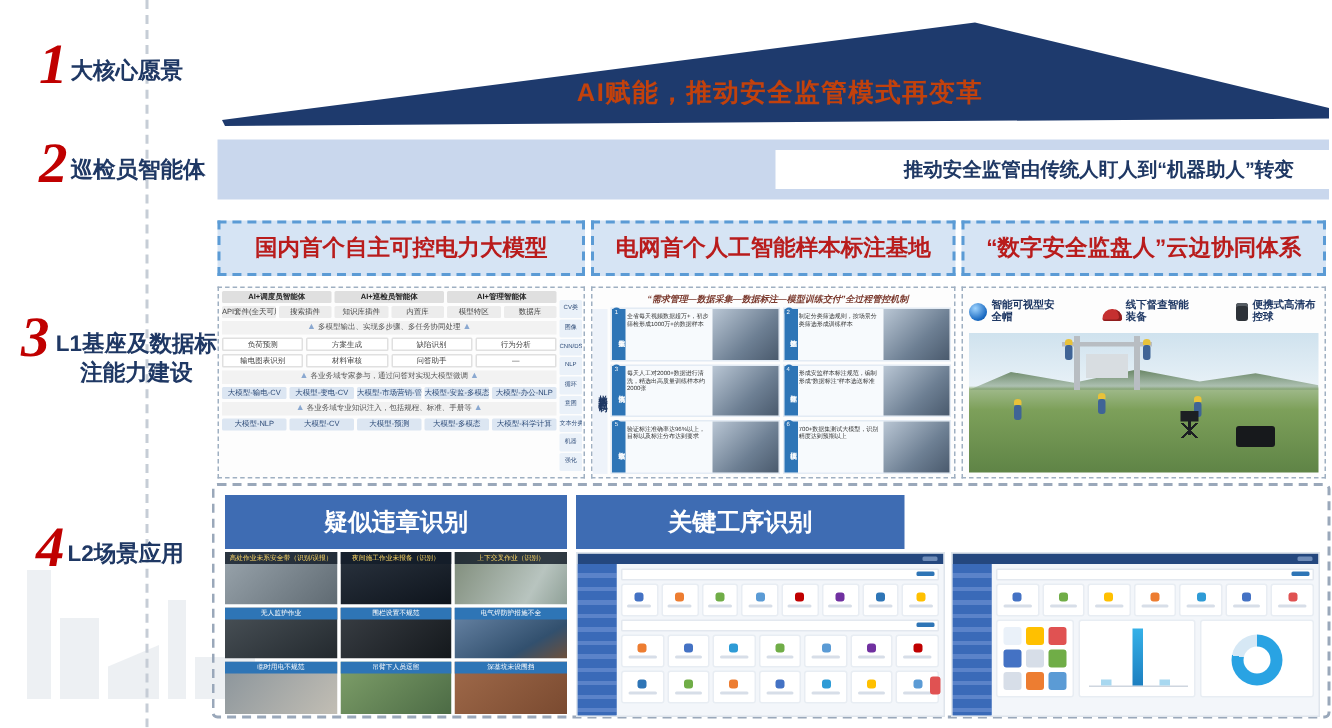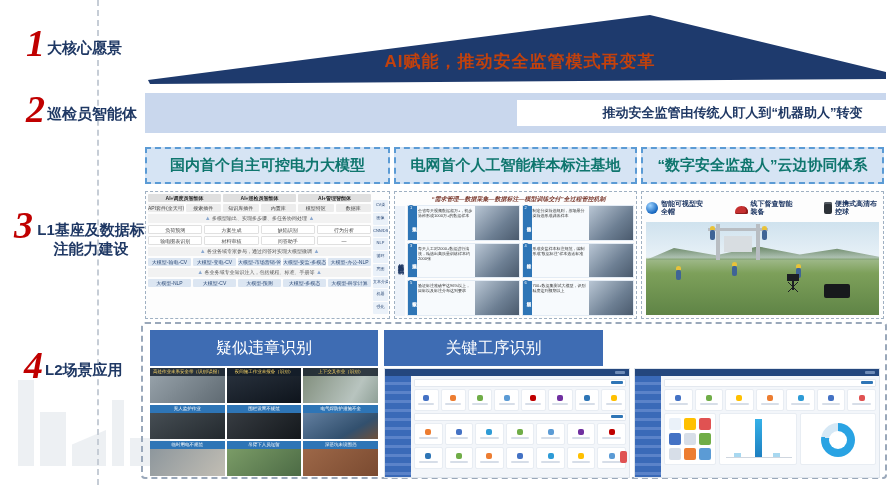--- a/index.html
+++ b/index.html
@@ -18,21 +18,21 @@
   .banner-text{position:absolute;left:230px;top:50px;width:580px;text-align:center;
                color:#c2410c;font-weight:bold;font-size:17px;letter-spacing:1px;}
   
   .goals{position:absolute;left:145px;top:93px;width:741px;height:40px;background:#c9d7ed;}
   .goalbox{position:absolute;top:7px;height:26px;background:#fff;display:flex;
            align-items:center;justify-content:center;color:#1f3864;font-weight:bold;font-size:13px;}
   .goalbox.g1{left:10px;width:352px;}
   .goalbox.g2{left:372px;width:431px;}
   
   .phead{position:absolute;top:147px;height:37px;background:#d6e4f4;border:2px dashed #5b9bd5;
-         display:flex;align-items:center;justify-content:center;color:#0f766e;font-weight:bold;
+         display:flex;align-items:center;justify-content:center;color:#b91c1c;font-weight:bold;
          font-size:15px;box-sizing:border-box;}
   .pbody{position:absolute;top:191px;height:128px;background:#fdfdfd;border:1px dashed #9fb0c2;
          box-sizing:border-box;overflow:hidden;}
   
   .arch{position:absolute;left:2px;top:2px;right:18px;display:flex;flex-direction:column;gap:2px;}
   .arow{display:flex;gap:2px;}
   .pill{flex:1;background:#ececec;color:#444;font-size:5px;line-height:8px;height:8px;
         text-align:center;white-space:nowrap;overflow:hidden;border-radius:1px;}
   .pill.hdr{background:#dfdfdf;color:#222;font-weight:bold;}
   .pill.blue{background:#dce6f2;color:#2c4a77;}
@@ -81,21 +81,21 @@
   .tripod{position:absolute;width:2px;height:16px;background:#1c1f23;}
   .tripod:before{content:"";position:absolute;left:-5px;top:0;width:12px;height:7px;background:#1c1f23;}
   .tripod:after{content:"";position:absolute;left:-6px;top:8px;width:14px;height:10px;
                 background:linear-gradient(45deg,transparent 46%,#1c1f23 46% 54%,transparent 54%),
                            linear-gradient(-45deg,transparent 46%,#1c1f23 46% 54%,transparent 54%);}
   .case{position:absolute;width:26px;height:14px;background:#17191c;border-radius:2px;}
   
   .l2frame{position:absolute;left:141px;top:322px;width:746px;height:157px;
            border:2px dashed #9aa8ba;border-radius:4px;box-sizing:border-box;}
   .bhead{position:absolute;height:36px;background:#3e6cb3;display:flex;align-items:center;
-         justify-content:center;color:#fff;font-weight:normal;font-size:16px;}
+         justify-content:center;color:#fff;font-weight:bold;font-size:16px;}
   .pgrid{position:absolute;display:grid;grid-template-columns:1fr 1fr 1fr;
          grid-template-rows:1fr 1fr 1fr;gap:2px;}
   .pcell{position:relative;overflow:hidden;}
   .pcell .cap{position:absolute;left:0;right:0;top:0;height:8px;font-size:4.5px;line-height:8px;
               text-align:center;white-space:nowrap;overflow:hidden;z-index:2;}
   .cap.dk{background:rgba(18,28,40,.82);color:#ffd966;}
   .cap.bl{background:#2e75b6;color:#fff;}
   .pcell .ph{position:absolute;inset:0;}
   
   .shot{position:absolute;background:#f3f6fa;overflow:hidden;border:1px solid #dfe5ec;}

